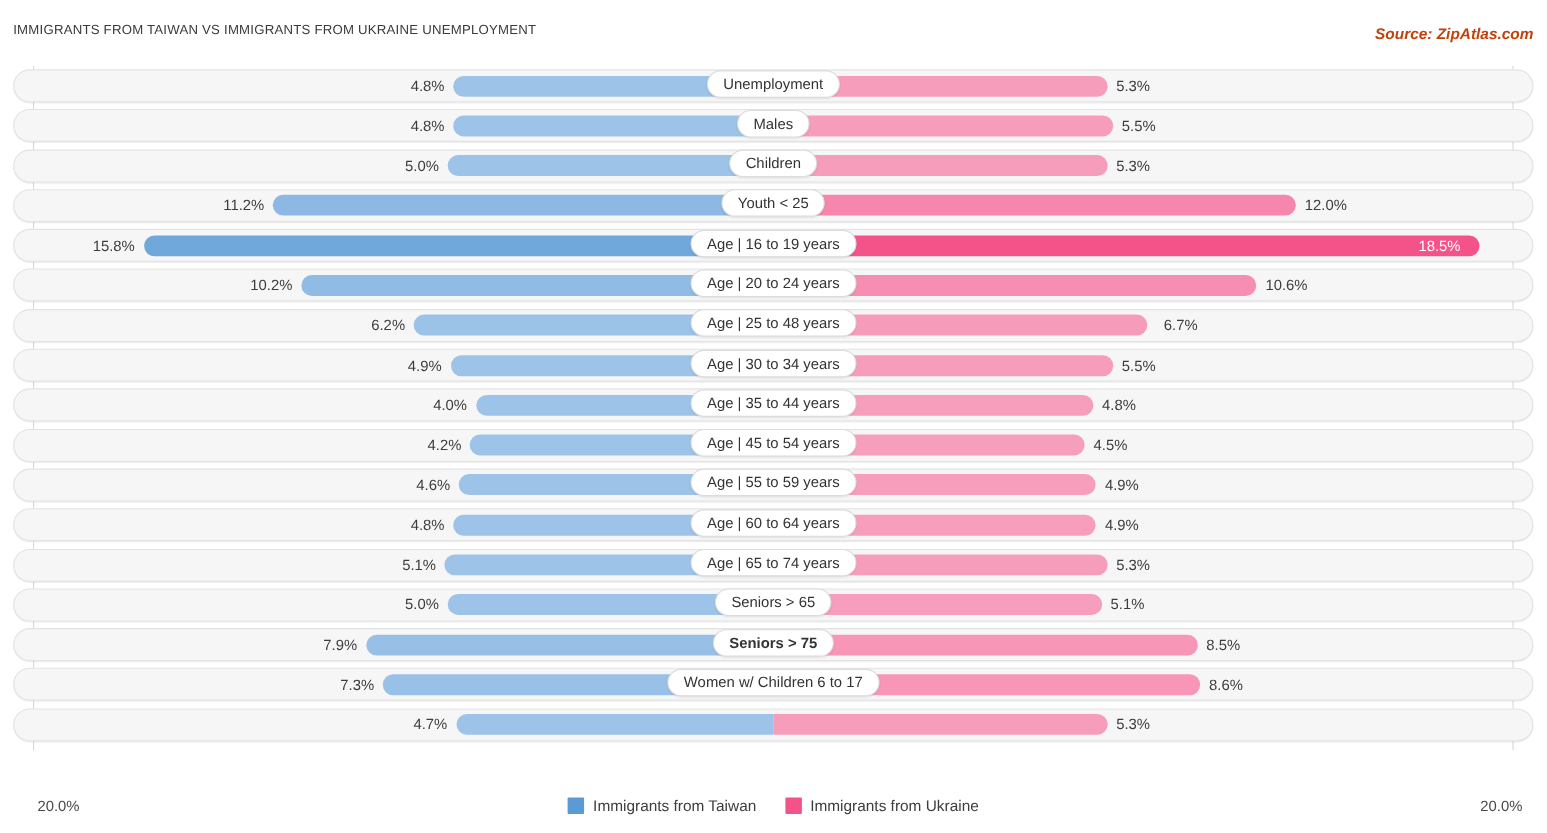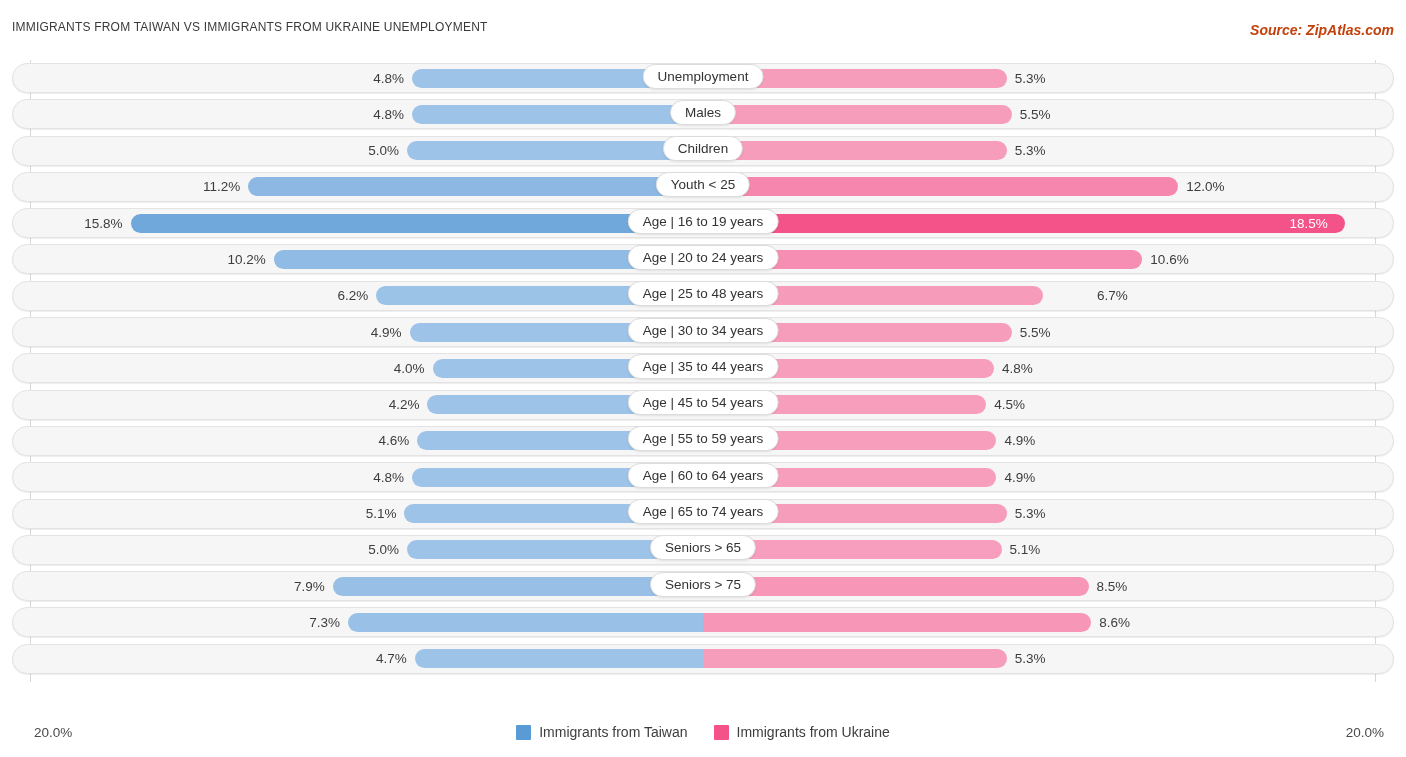--- a/index.html
+++ b/index.html
@@ -226,21 +226,21 @@
           <div class="bar bar-right" style="left: 703px; width: 439.36px; background: rgb(246, 141, 178);"></div>
           <div class="val val-left" style="left: 177.88px; width: 88px;">10.2%</div>
           <div class="val val-right" style="left: 1150.36px;">10.6%</div>
           <div class="center-label" style="left: 703px;">Age | 20 to 24 years</div>
         </div>
         <div class="row">
           <div class="track"></div>
           <div class="bar bar-left" style="left: 376.28px; width: 326.72px; background: rgb(155, 194, 231);"></div>
           <div class="bar bar-right" style="left: 703px; width: 339.52px; background: rgb(247, 155, 187);"></div>
           <div class="val val-left" style="left: 280.28px; width: 88px;">6.2%</div>
-          <div class="val val-right" style="left: 1097px;">6.7%</div>
+          <div class="val val-right" style="left: 1058px;">6.7%</div>
           <div class="center-label" style="left: 703px;">Age | 25 to 48 years</div>
         </div>
         <div class="row">
           <div class="track"></div>
           <div class="bar bar-left" style="left: 409.56px; width: 293.44px; background: rgb(157, 195, 232);"></div>
           <div class="bar bar-right" style="left: 703px; width: 308.8px; background: rgb(247, 157, 188);"></div>
           <div class="val val-left" style="left: 313.56px; width: 88px;">4.9%</div>
           <div class="val val-right" style="left: 1019.8px;">5.5%</div>
           <div class="center-label" style="left: 703px;">Age | 30 to 34 years</div>
         </div>
@@ -291,28 +291,29 @@
           <div class="val val-left" style="left: 311px; width: 88px;">5.0%</div>
           <div class="val val-right" style="left: 1009.56px;">5.1%</div>
           <div class="center-label" style="left: 703px;">Seniors &gt; 65</div>
         </div>
         <div class="row">
           <div class="track"></div>
           <div class="bar bar-left" style="left: 332.76px; width: 370.24px; background: rgb(152, 192, 230);"></div>
           <div class="bar bar-right" style="left: 703px; width: 385.6px; background: rgb(247, 150, 183);"></div>
           <div class="val val-left" style="left: 236.76px; width: 88px;">7.9%</div>
           <div class="val val-right" style="left: 1096.6px;">8.5%</div>
-          <div class="center-label" style="left: 703px;">Seniors &gt; 75</div>
+          <div class="center-label" style="left: 703px; font-weight: bold;">Seniors &gt; 75</div>
         </div>
         <div class="row">
           <div class="track"></div>
           <div class="bar bar-left" style="left: 348.12px; width: 354.88px; background: rgb(153, 193, 231);"></div>
           <div class="bar bar-right" style="left: 703px; width: 388.16px; background: rgb(247, 150, 183);"></div>
           <div class="val val-left" style="left: 252.12px; width: 88px;">7.3%</div>
           <div class="val val-right" style="left: 1099.16px;">8.6%</div>
+          <div class="center-label" style="left: 703px;">Women w/ Children 6 to 17</div>
         </div>
         <div class="row">
           <div class="track"></div>
           <div class="bar bar-left" style="left: 414.68px; width: 288.32px; background: rgb(157, 195, 232);"></div>
           <div class="bar bar-right" style="left: 703px; width: 303.68px; background: rgb(247, 157, 188);"></div>
           <div class="val val-left" style="left: 318.68px; width: 88px;">4.7%</div>
           <div class="val val-right" style="left: 1014.68px;">5.3%</div>
         </div>
       </div>
   </div>

